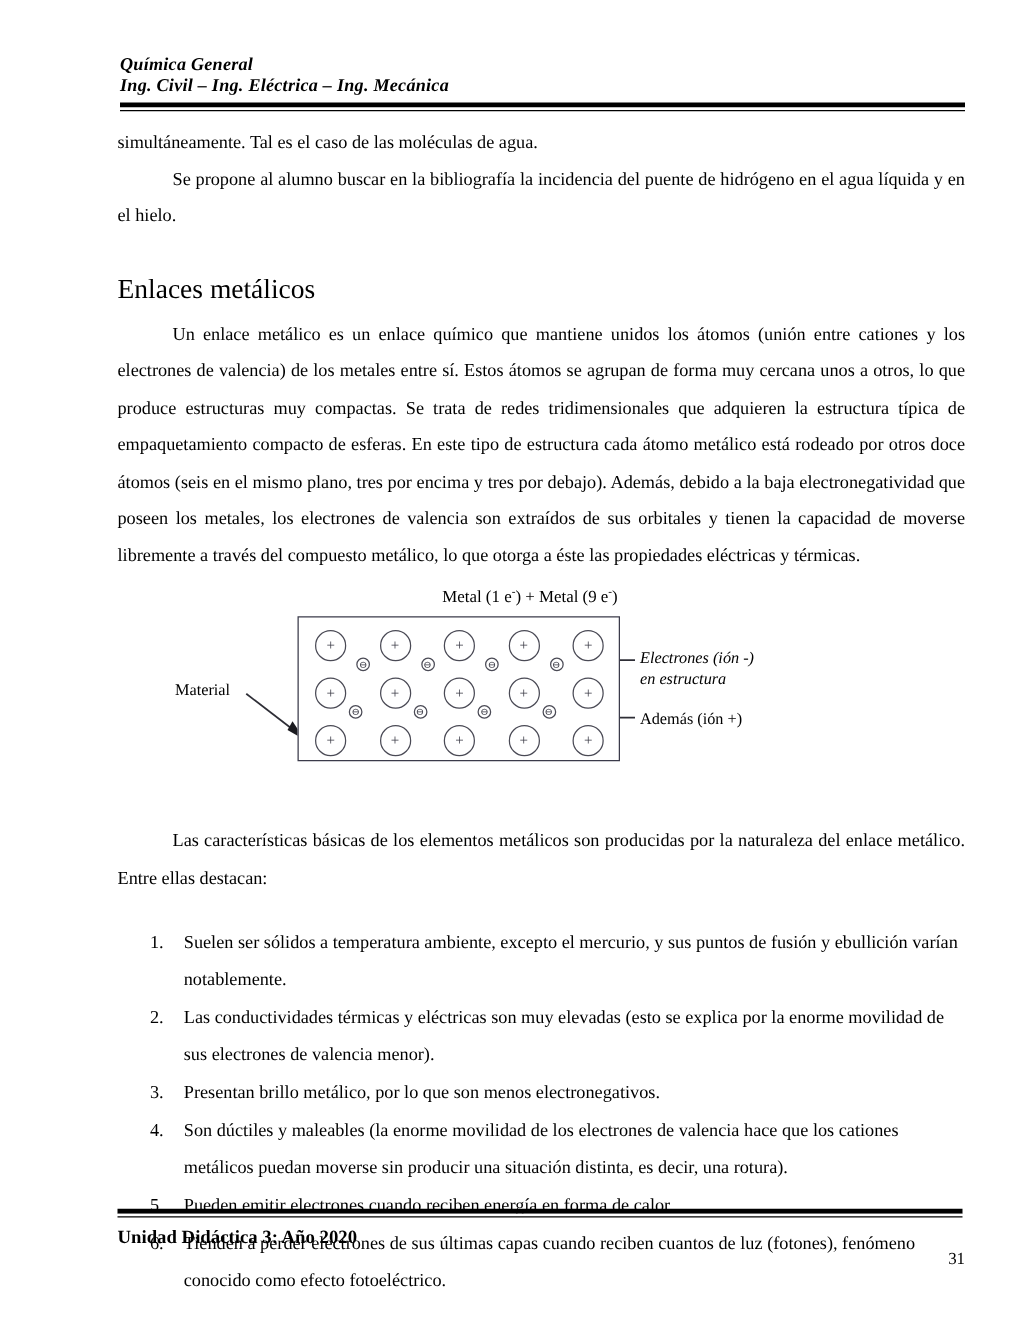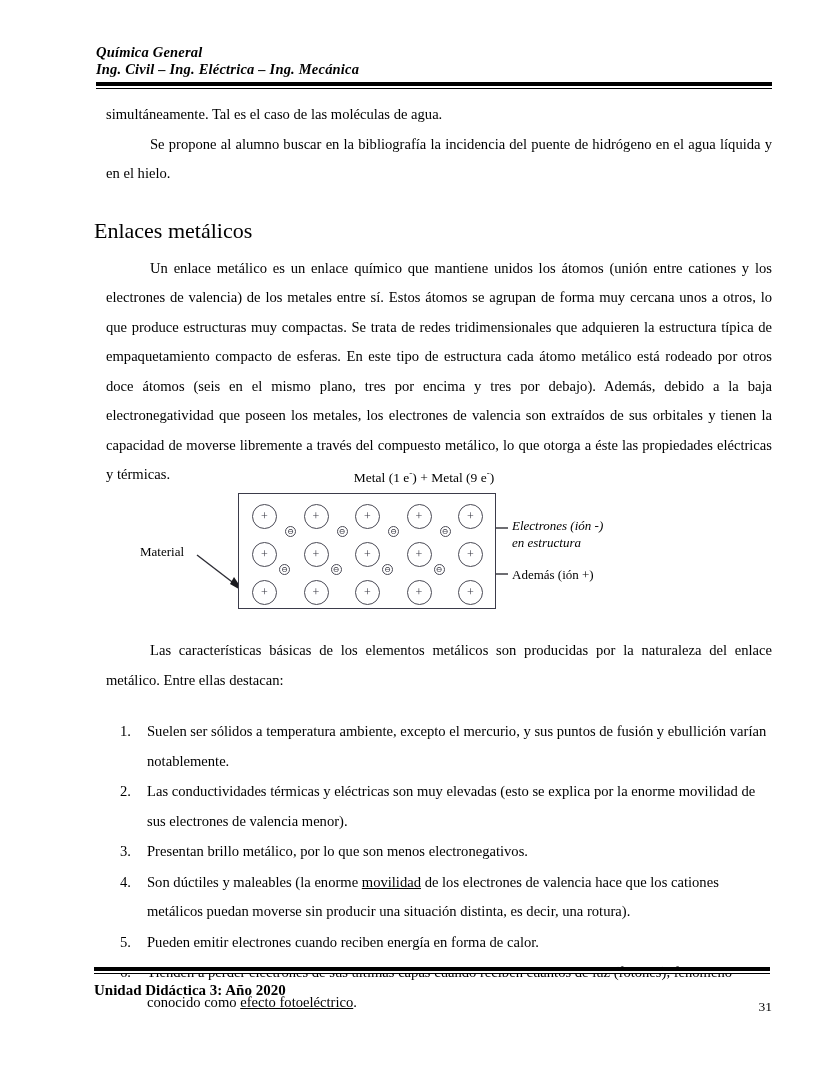--- a/index.html
+++ b/index.html
@@ -57,21 +57,21 @@
   }
 
   
   .content {
     position: absolute;
     left: 94px;
     top: 100px;
     width: 678px;
   }
   p.body {
-    margin: 0 0 0 12px;
+    margin: 0 0 0 0;
     font-size: 14.6px;
     line-height: 29.5px;
     text-align: justify;
     text-justify: inter-word;
   }
   p.indent { text-indent: 44px; }
   p.spacer-top { margin-top: 11px; }
 
   h2.section-title {
     font-size: 22px;
@@ -149,21 +149,21 @@
     white-space: nowrap;
   }
   .fig-label.material { left: 46px; top: 82px; }
   .fig-label.electrons { left: 418px; top: 56px; font-style: italic; }
   .fig-label.atoms     { left: 418px; top: 105px; }
 
   
   .list-block {
     position: absolute;
     left: 94px;
-    top: 636px;
+    top: 659px;
     width: 678px;
   }
   ol.features {
     margin: 22px 0 0 0;
     padding: 0 0 0 0;
     list-style: none;
     counter-reset: feat;
   }
   ol.features > li {
     position: relative;
@@ -174,21 +174,21 @@
     margin-bottom: 1px;
   }
   ol.features > li::before {
     content: counter(feat) ".";
     position: absolute;
     left: 26px;
     top: 0;
     width: 18px;
     text-align: left;
   }
-  .u { text-decoration: underline; }
+  .u { }
 
   
   .footer {
     position: absolute;
     left: 94px;
     top: 963px;
     width: 678px;
   }
   .footer .rule-double .thick { height: 4px; }
   .footer-text {

